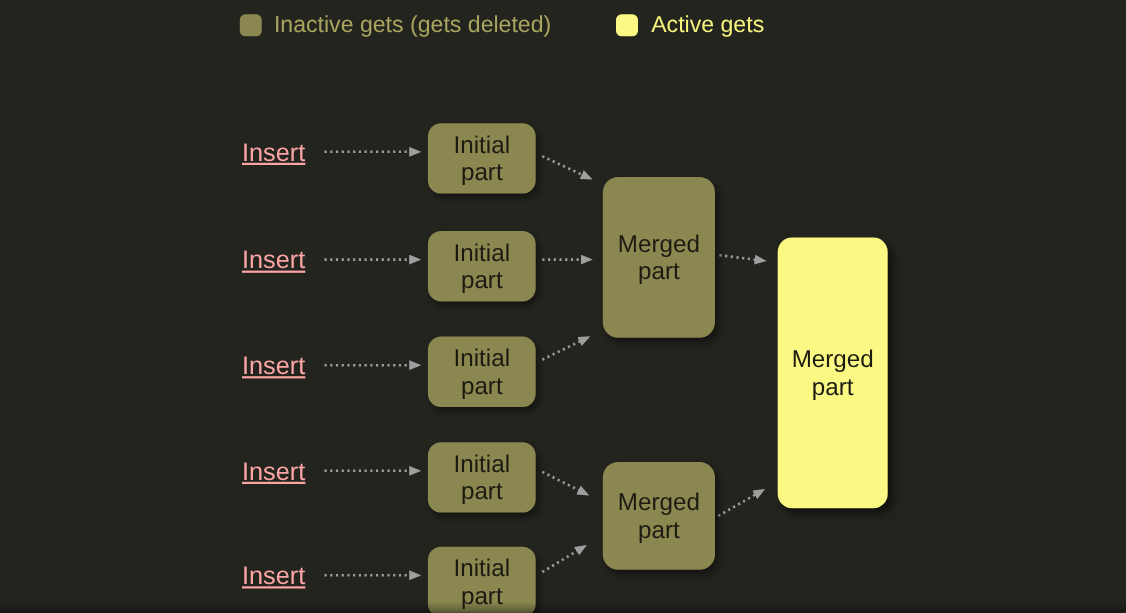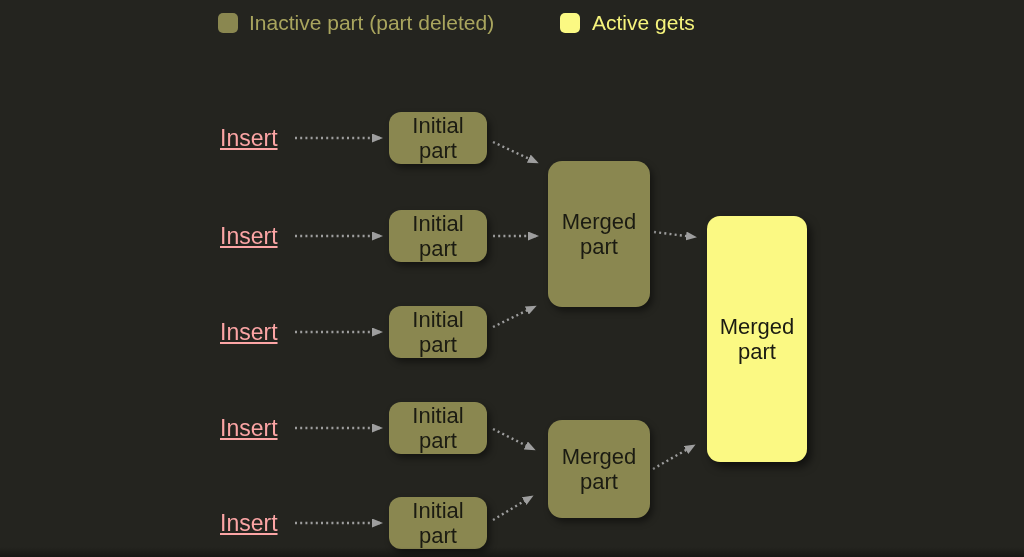--- a/index.html
+++ b/index.html
@@ -58,21 +58,21 @@
     font-size: 22px;
     line-height: 25px;
     font-weight: 500;
     box-shadow: 3px 4px 7px rgba(0,0,0,0.45);
   }
   .part-inactive { background: #8a8750; }
   .part-active   { background: #fbf983; }
   .label-narrow { display: block; width: 68px; }
   .label-wide   { display: block; width: 86px; }
 
-  .initial-box { left: 389px; width: 98px; height: 52px; }
+  .initial-box { left: 389px; width: 98px; height: 64px; }
   .initial-1 { top: 112px; }
   .initial-2 { top: 210px; }
   .initial-3 { top: 306px; }
   .initial-4 { top: 402px; }
   .initial-5 { top: 497px; }
 
   .merged-1 { left: 548px; top: 161px; width: 102px; height: 146px; border-radius: 14px; }
   .merged-2 { left: 548px; top: 420px; width: 102px; height: 98px;  border-radius: 14px; }
   .final-box { left: 707px; top: 216px; width: 100px; height: 246px; border-radius: 13px;
                box-shadow: 4px 5px 8px rgba(0,0,0,0.55); }
@@ -99,21 +99,21 @@
     background: linear-gradient(rgba(0,0,0,0), rgba(0,0,0,0.35));
   }
 </style>
 </head>
 <body>
 
 <div class="canvas">
 
   <div>
     <span class="swatch swatch-inactive"></span>
-    <span class="legend-label legend-label-inactive">Inactive part (part deleted)</span>
+    <span class="legend-label legend-label-inactive">Inactive gets (gets deleted)</span>
     <span class="swatch swatch-active"></span>
     <span class="legend-label legend-label-active">Active gets</span>
   </div>
 
   <svg class="arrows-layer" viewBox="0 0 1024 557" xmlns="http://www.w3.org/2000/svg">
     <defs>
       <marker id="ah" markerWidth="11" markerHeight="9" refX="8" refY="4.5" orient="auto" markerUnits="userSpaceOnUse">
         <path d="M0,0 L11,4.5 L0,9 Z" fill="#9e9e9e"></path>
       </marker>
     </defs>

